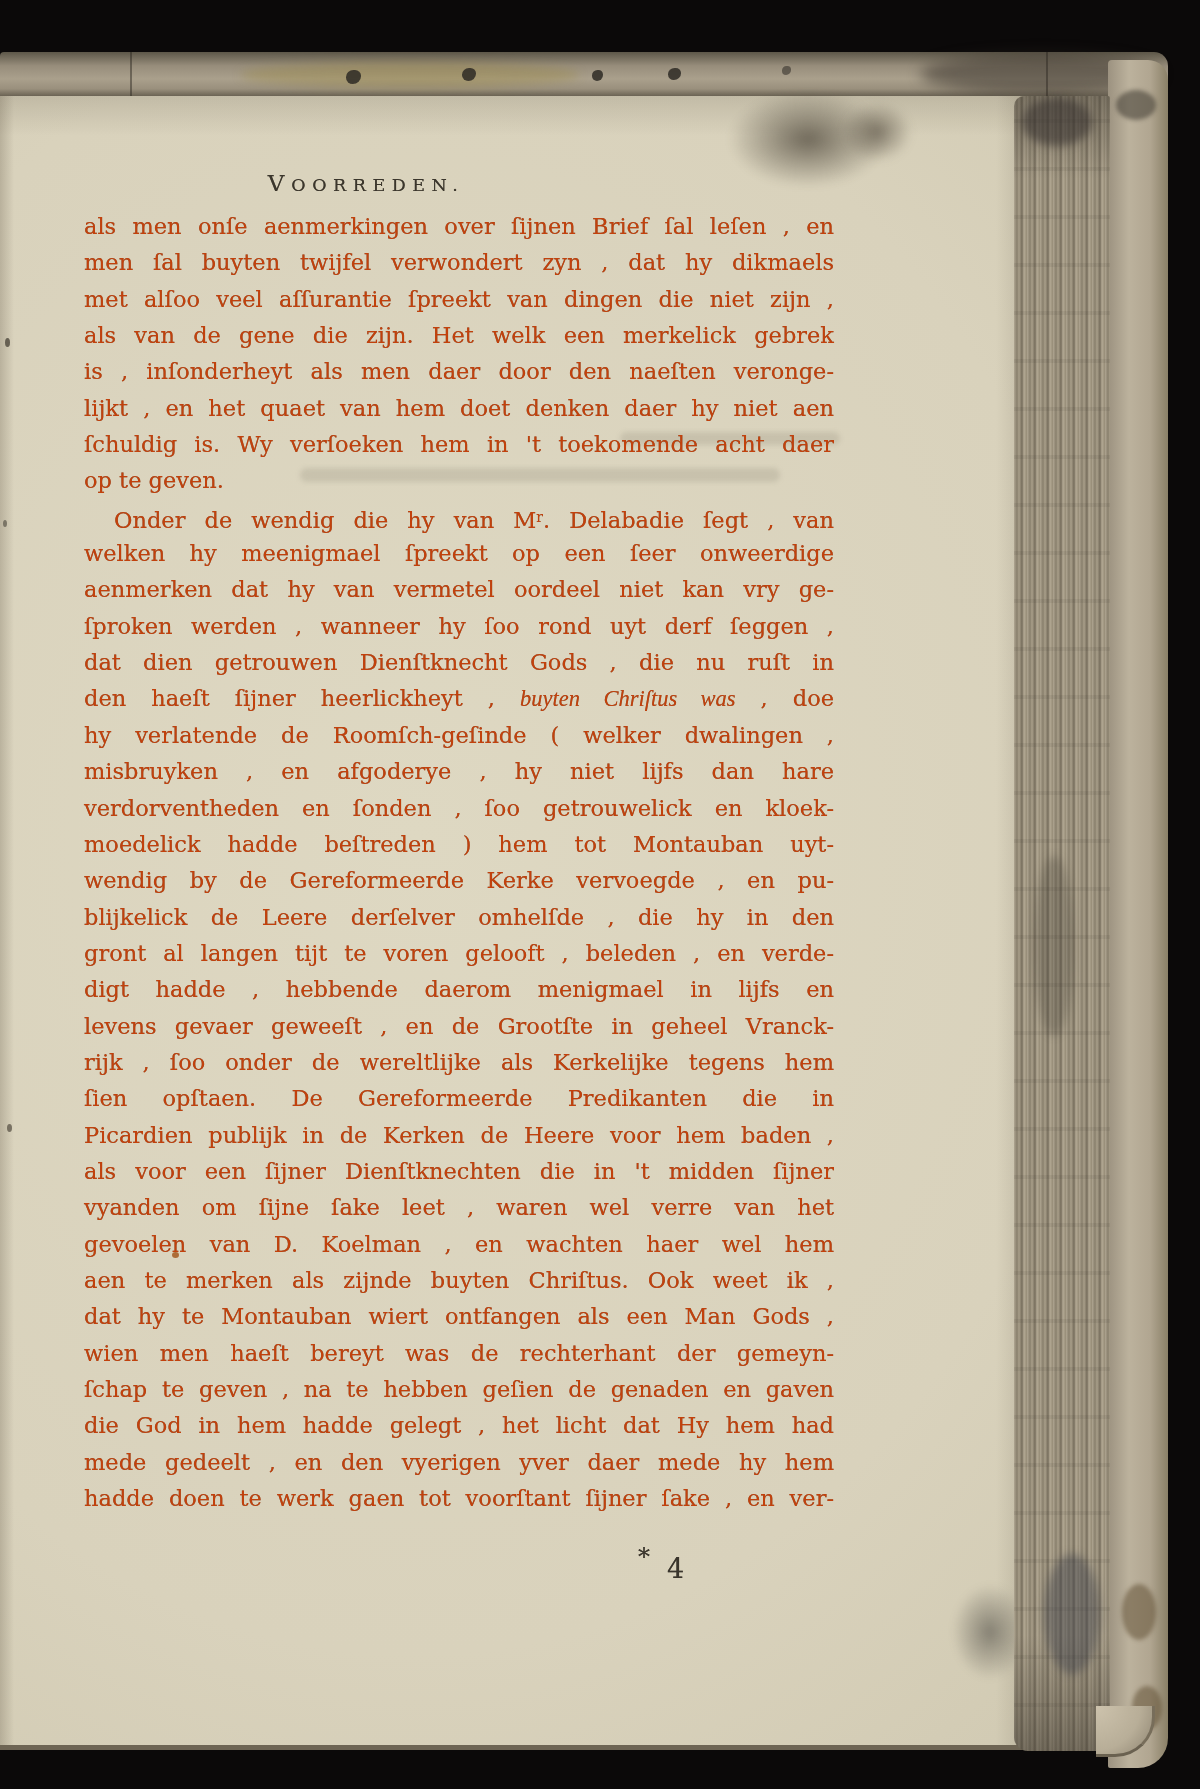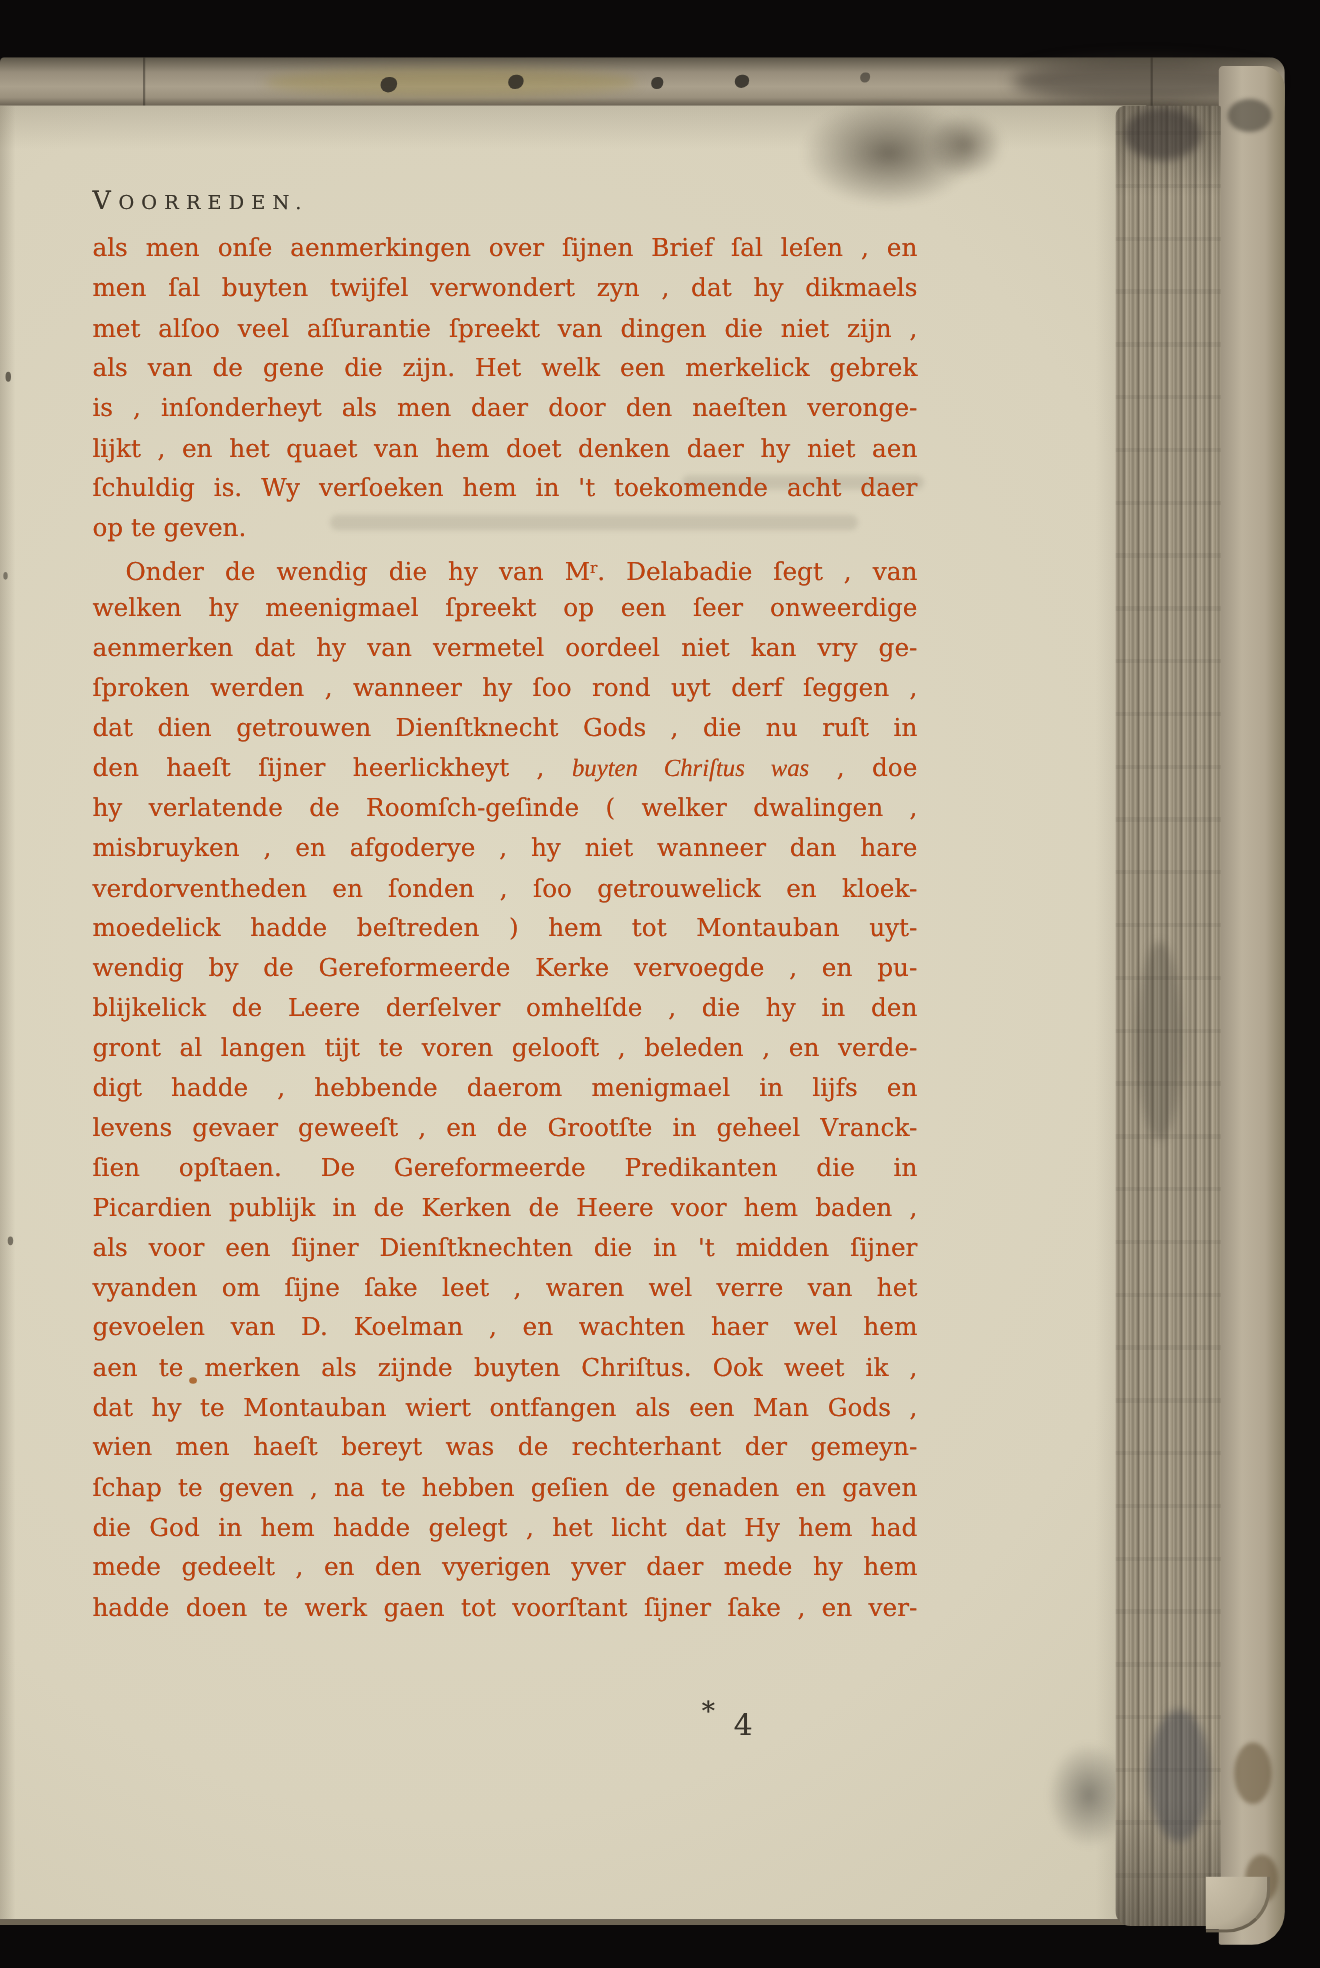--- a/index.html
+++ b/index.html
@@ -25,21 +25,21 @@
     background:
       linear-gradient(to right, rgba(110,100,82,0.30), rgba(110,100,82,0) 14px),
       linear-gradient(to left, rgba(90,82,66,0.28), rgba(90,82,66,0) 46px),
       linear-gradient(to bottom, rgba(90,82,66,0.18), rgba(90,82,66,0) 40px),
       radial-gradient(120% 90% at 40% 45%, #ded8c2 0%, #d9d2bc 55%, #cdc6ae 92%);
     border-bottom:5px solid #6e6554;
   }
   
   .heading{
     position:absolute;left:84px;top:170px;width:750px;
-    padding-right:186px;box-sizing:border-box;
+    text-align:center;padding-right:186px;box-sizing:border-box;
     color:#3b362c;white-space:nowrap;
     text-shadow:0 0 0.5px rgba(45,40,32,0.6);
   }
   .heading .cap{font-size:23px;letter-spacing:7px;}
   .heading .rest{font-size:17.5px;letter-spacing:6.5px;}
   .textblock{
     position:absolute;left:84px;top:208px;width:750px;
     color:#c2410c;font-size:22.5px;line-height:36.35px;
     text-shadow:0 0 0.5px rgba(40,35,28,0.55);
   }
@@ -143,28 +143,29 @@
       <div class="line"><span>lijkt ,  en het quaet van hem doet denken daer hy niet aen</span></div>
       <div class="line"><span>ſchuldig is. Wy verſoeken hem in 't toekomende acht daer</span></div>
       <div class="line parend"><span>op te geven.</span></div>
       <div class="line indent"><span>Onder de wendig die hy van M</span><span class="sup">r</span><span>. Delabadie ſegt ,  van</span></div>
       <div class="line"><span>welken hy meenigmael ſpreekt op een ſeer onweerdige</span></div>
       <div class="line"><span>aenmerken dat hy van vermetel oordeel niet kan vry ge-</span></div>
       <div class="line"><span>ſproken werden ,  wanneer hy ſoo rond uyt derf ſeggen ,</span></div>
       <div class="line"><span>dat dien getrouwen Dienſtknecht Gods ,  die nu ruſt in</span></div>
       <div class="line"><span>den haeſt ſijner heerlickheyt , </span><span class="it">buyten Chriſtus was</span><span> , doe</span></div>
       <div class="line"><span>hy verlatende de Roomſch-geſinde ( welker dwalingen ,</span></div>
-      <div class="line"><span>misbruyken ,  en afgoderye ,  hy niet wanneer dan hare</span></div>
+      <div class="line"><span>misbruyken ,  en afgoderye ,  hy niet lijfs dan hare</span></div>
       <div class="line"><span>verdorventheden en ſonden , ſoo getrouwelick en kloek-</span></div>
       <div class="line"><span>moedelick hadde beſtreden )  hem tot Montauban uyt-</span></div>
       <div class="line"><span>wendig by de Gereformeerde Kerke vervoegde ,  en pu-</span></div>
       <div class="line"><span>blijkelick de Leere derſelver omhelſde ,  die hy in den</span></div>
       <div class="line"><span>gront al langen tijt te voren gelooft ,  beleden ,  en verde-</span></div>
       <div class="line"><span>digt hadde ,  hebbende daerom menigmael in lijfs en</span></div>
       <div class="line"><span>levens gevaer geweeſt ,  en de Grootſte in geheel Vranck-</span></div>
+      <div class="line"><span>rijk ,  ſoo onder de wereltlijke als Kerkelijke tegens hem</span></div>
       <div class="line"><span>ſien opſtaen.  De Gereformeerde Predikanten die in</span></div>
       <div class="line"><span>Picardien publijk in de Kerken de Heere voor hem baden ,</span></div>
       <div class="line"><span>als voor een ſijner Dienſtknechten die in 't midden ſijner</span></div>
       <div class="line"><span>vyanden om ſijne ſake leet ,  waren wel verre van het</span></div>
       <div class="line"><span>gevoelen van D. Koelman ,  en wachten haer wel hem</span></div>
       <div class="line"><span>aen te merken als zijnde buyten Chriſtus.  Ook weet ik ,</span></div>
       <div class="line"><span>dat hy te Montauban wiert ontfangen als een Man Gods ,</span></div>
       <div class="line"><span>wien men haeſt bereyt was de rechterhant der gemeyn-</span></div>
       <div class="line"><span>ſchap te geven ,  na te hebben geſien de genaden en gaven</span></div>
       <div class="line"><span>die God in hem hadde gelegt ,  het licht dat Hy hem had</span></div>

